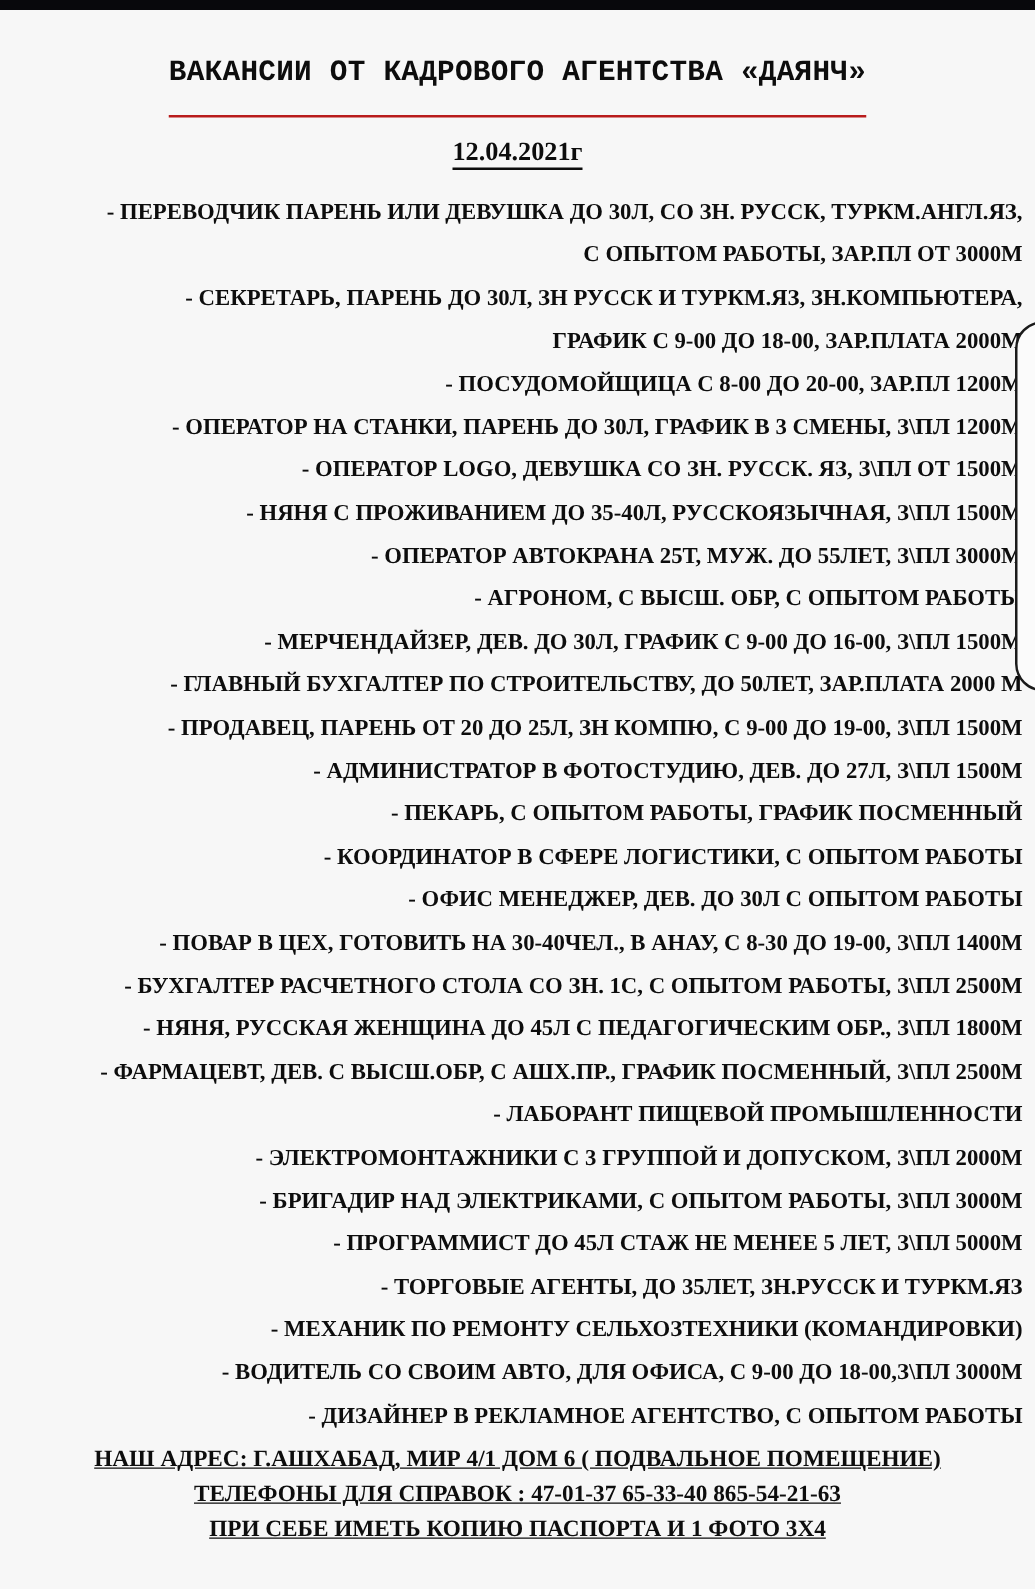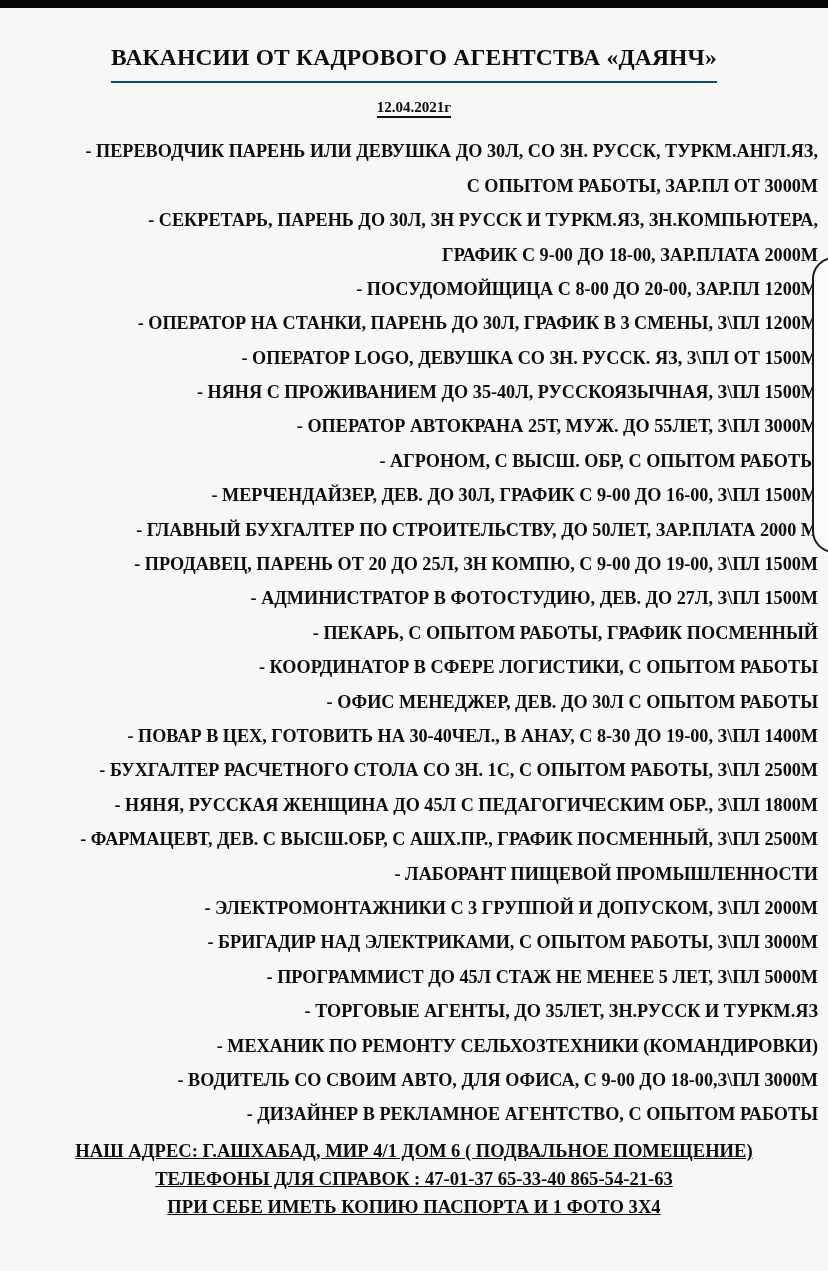--- a/index.html
+++ b/index.html
@@ -42,29 +42,30 @@
   .doc-title {
     text-align: center;
     font-weight: bold;
     font-size: 23.5px;
     letter-spacing: 0.2px;
     margin: 0;
     padding-top: 37px;
     line-height: 1.1;
   }
   .doc-title span {
-    border-bottom: 2px solid #0c4a6e;
-    padding-bottom: 10px;
+    border-bottom: 2px solid #b91c1c;
+    padding-bottom: 20px;
     display: inline-block;
+    font-family: Liberation Mono, monospace;
   }
 
   .doc-date {
     text-align: center;
     font-weight: bold;
-    font-size: 15px;
+    font-size: 21px;
     margin: 0;
     padding-top: 16px;
     line-height: 1.1;
   }
   .doc-date span {
     border-bottom: 2px solid #0d0d0d;
     padding-bottom: 1px;
     display: inline-block;
   }
 

